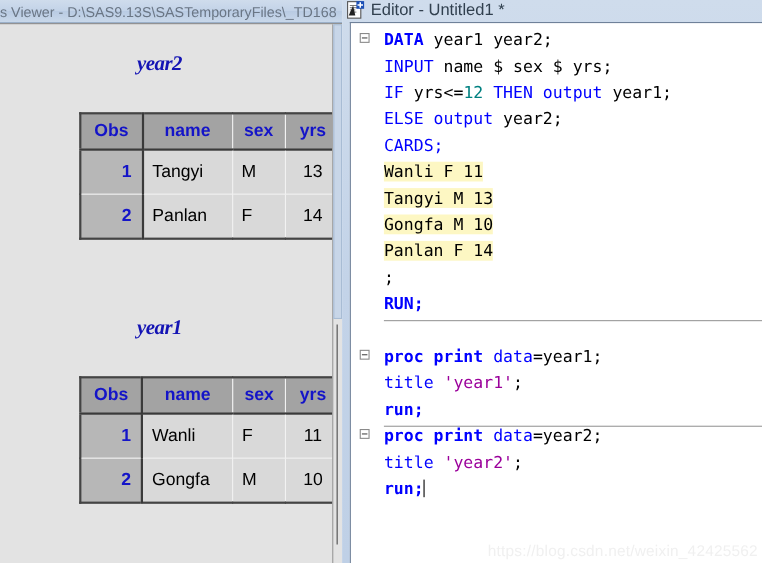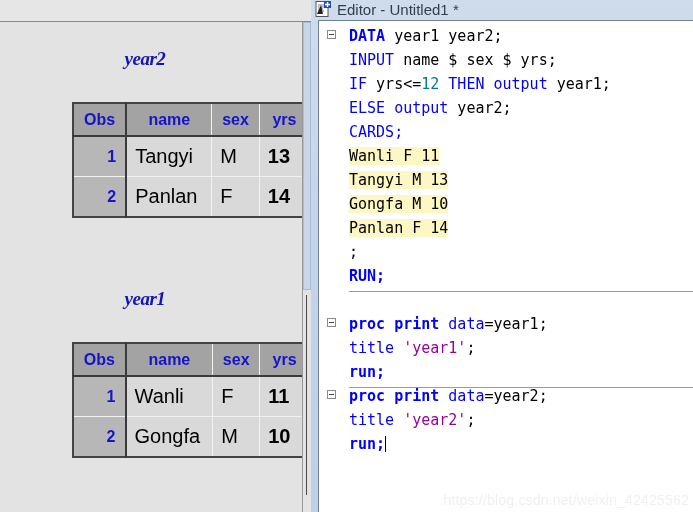--- a/index.html
+++ b/index.html
@@ -129,29 +129,28 @@
     color: #1414c8;
     font-weight: bold;
     font-size: 16px;
     text-align: right;
     padding-right: 9px;
     border-right: 2px solid #3a3a3a;
   }
   .sas-table tbody td {
     background: #d9d9d9;
     color: #000000;
-    font-size: 20px;
+    font-size: 16px;
     height: 39px;
     text-align: left;
     padding-left: 8px;
     padding-right: 8px;
   }
   .sas-table tbody td.num {
-    text-align: left;
-    font-weight: bold;
+    text-align: center;
   }
   .w-obs  { width: 54px; }
   .w-name { width: 74px; }
   .w-sex  { width: 44px; }
   .w-yrs  { width: 44px; }
 
   
   #editor-pane {
     position: absolute;
     left: 311px; top: 0;
@@ -256,20 +255,23 @@
     letter-spacing: 0.2px;
   }
 </style>
 </head>
 <body>
 
 <div id="app">
 
   <div id="viewer-pane">
 
+    <div id="viewer-titlebar">
+      <div id="viewer-title-text">s Viewer -  D:\SAS9.13S\SASTemporaryFiles\_TD168</div>
+    </div>
 
     <div id="viewer-client">
     </div>
 
     <div class="report-title" style="left:0px; top:48px;">year2</div>
 
     <table class="sas-table" style="left:72px; top:102px;">
       <thead>
         <tr>
           <th class="col-obs w-obs">Obs</th>

